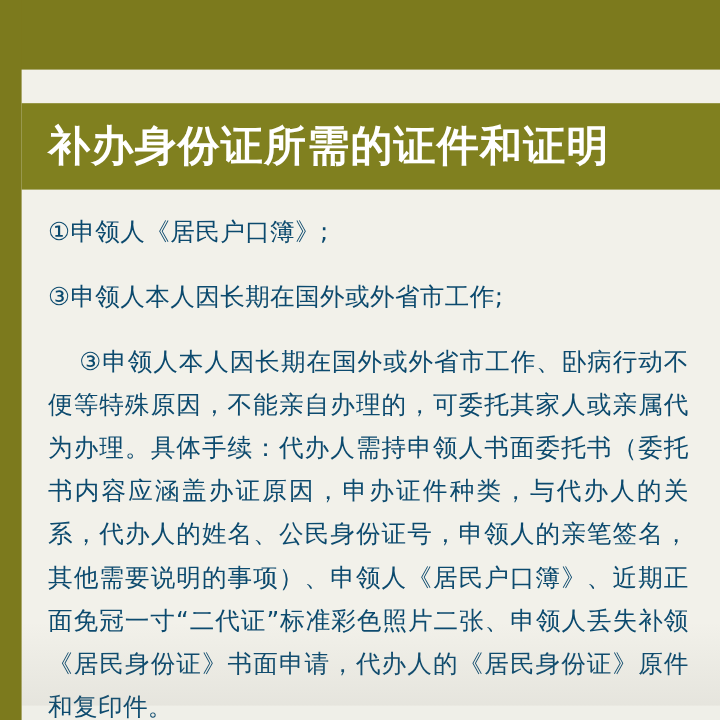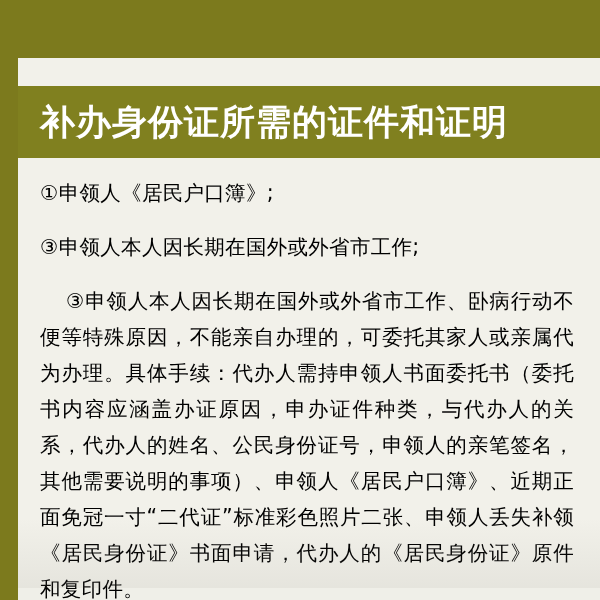--- a/index.html
+++ b/index.html
@@ -61,21 +61,21 @@
   
   .body-area {
     position: absolute;
     left: 18px;
     top: 175px;
     width: 582px;
     padding: 0 26px 0 22px;
     box-sizing: border-box;
   }
   .para {
-    color: #000000;
+    color: #0c4a6e;
     font-size: 20.5px;
     line-height: 36px;
     text-align: justify;
     margin: 0 0 18px 0;
     letter-spacing: 0.3px;
   }
   .para.indent {
     text-indent: 26px;
   }
   .para.last {

